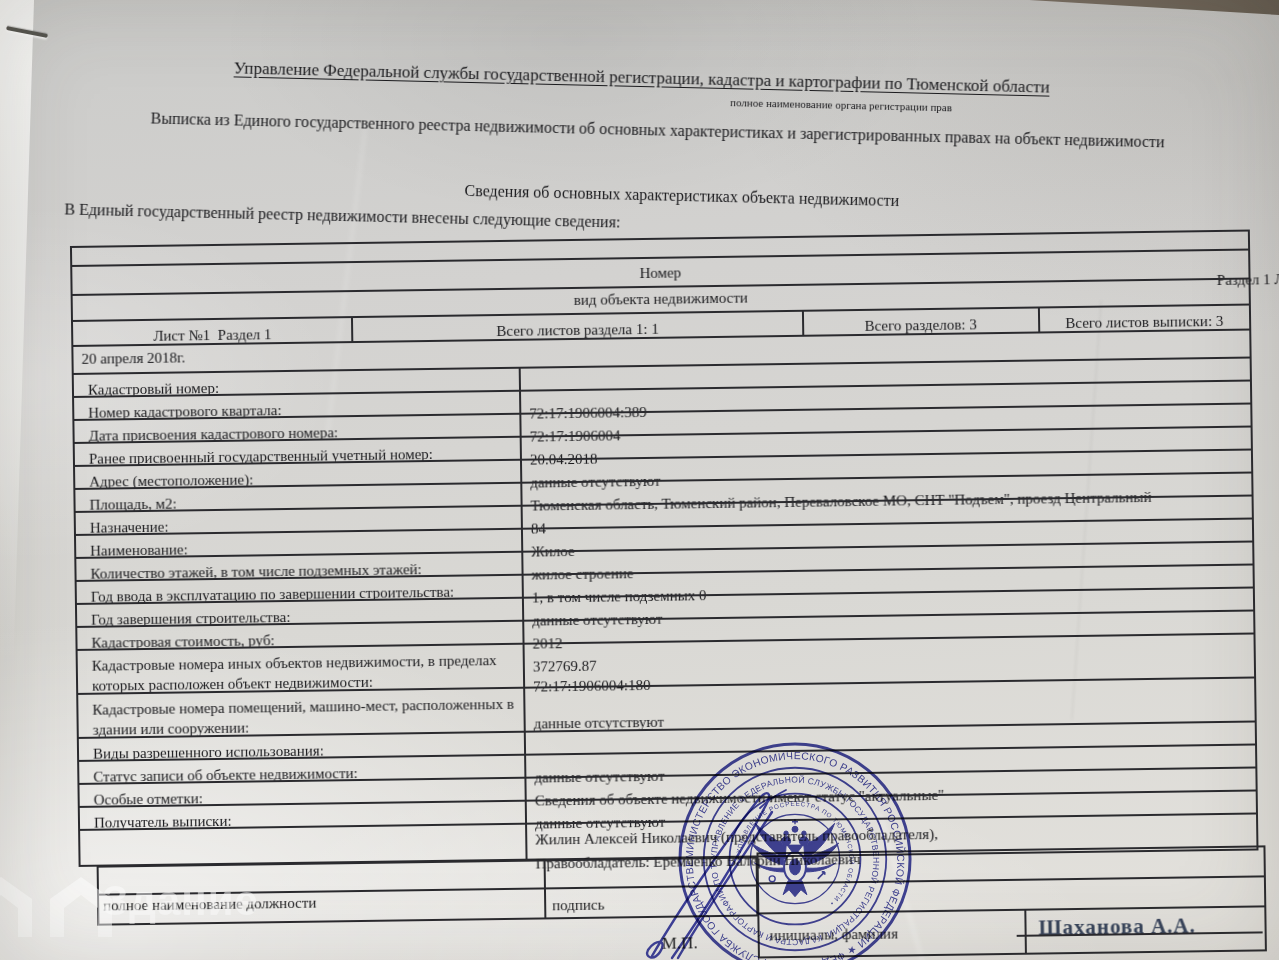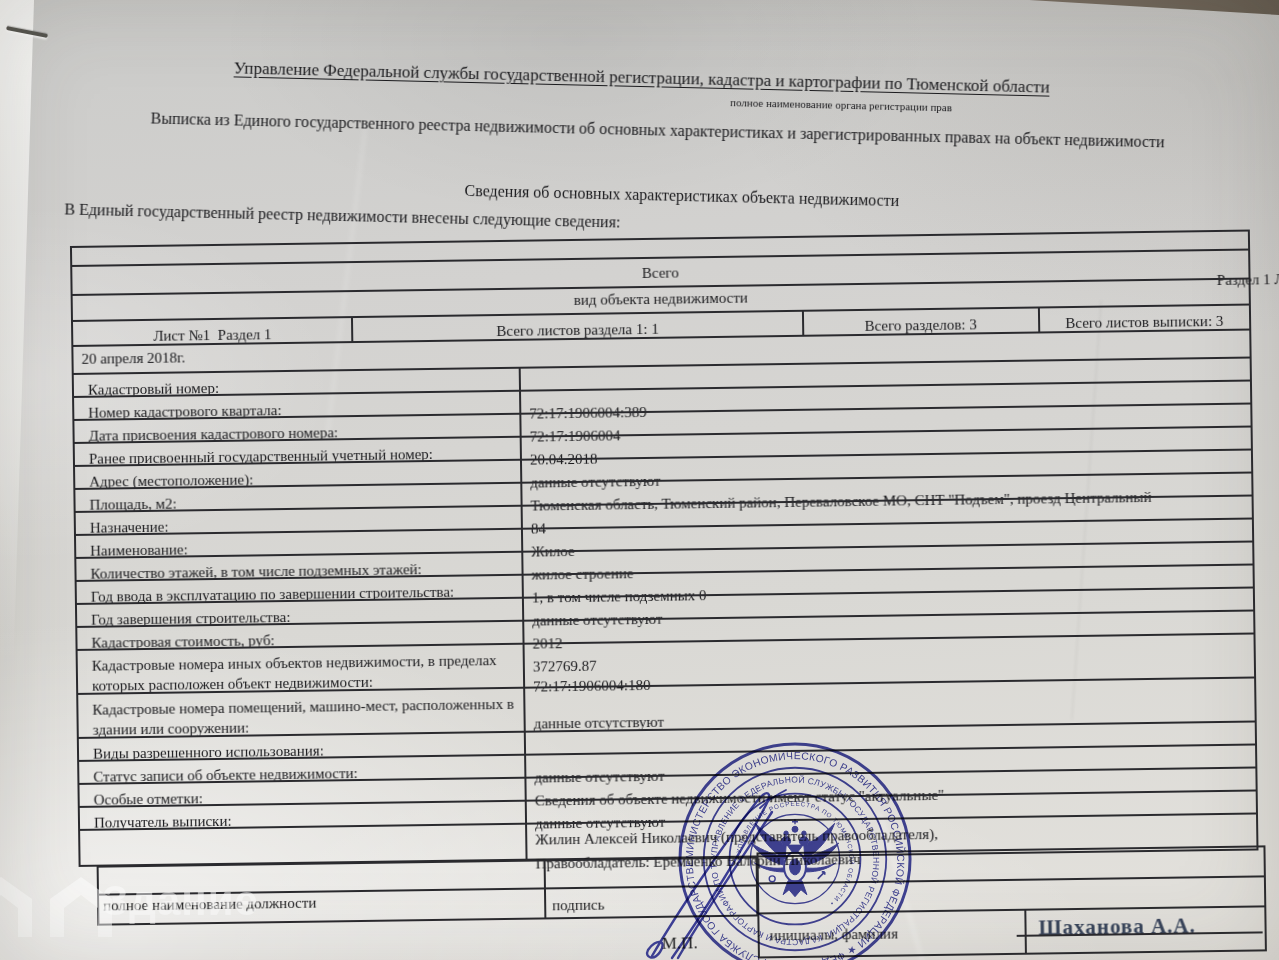--- a/index.html
+++ b/index.html
@@ -116,21 +116,21 @@
     <div class="doc-title">Выписка из Единого государственного реестра недвижимости об основных характеристиках и зарегистрированных правах на объект недвижимости</div>
     <div class="sec-title">Сведения об основных характеристиках объекта недвижимости</div>
     <div class="intro">В Единый государственный реестр недвижимости внесены следующие сведения:</div>
   </div>
 
   <div class="tgrp">
     <div class="tbl">
       <span class="razdel">Раздел 1 Ли</span>
       <div class="trow first h17"></div>
       <div class="trow h20 center obj-type">
-          <span>Всего</span>
+          <span>Номер</span>
         </div>
       <div class="trow h20 center vid">
           <span>вид объекта недвижимости</span>
         </div>
       <div class="trow h23">
         <div class="cells">
           <div class="cc1">Лист №1  Раздел 1</div>
           <div class="cc2">Всего листов раздела 1: 1</div>
           <div class="cc3">Всего разделов: 3</div>
           <div class="cc4">Всего листов выписки: 3</div>

